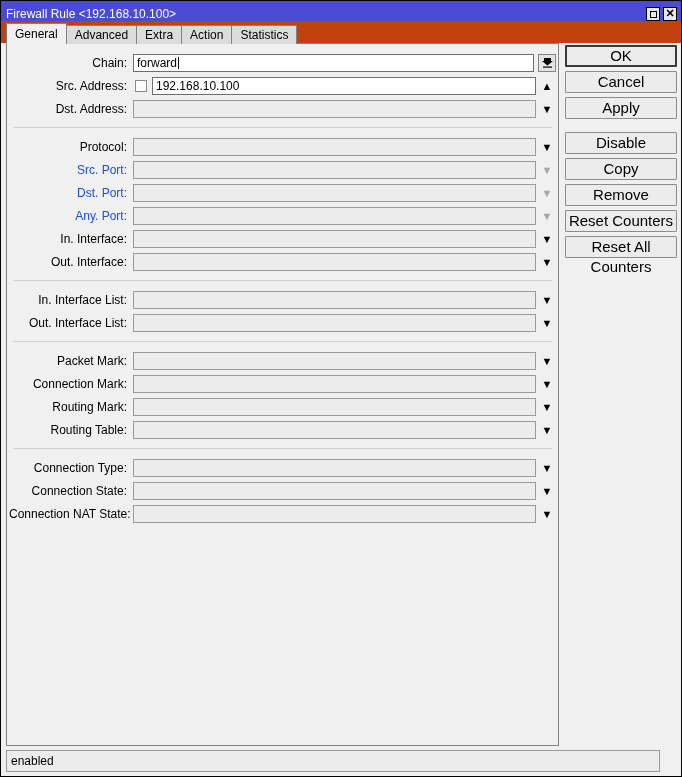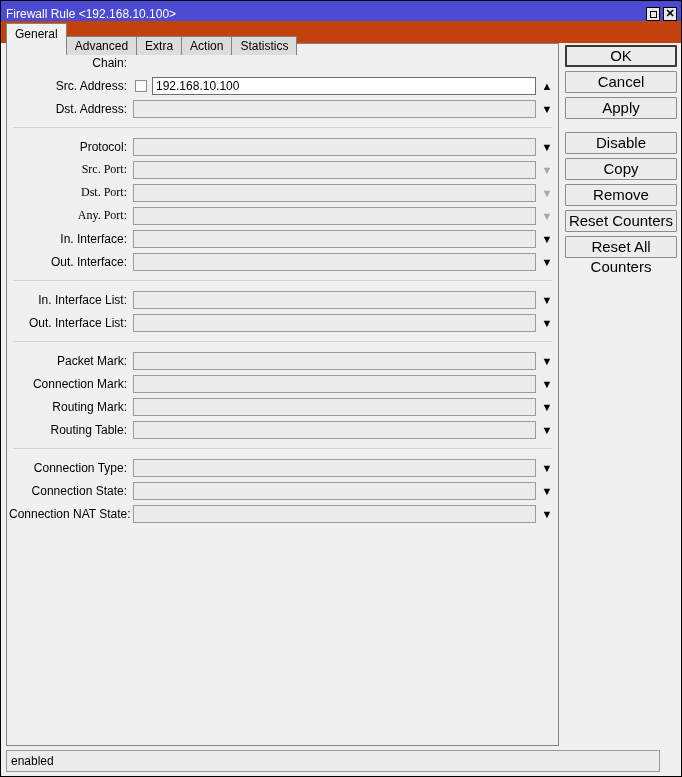--- a/index.html
+++ b/index.html
@@ -61,21 +61,21 @@
     height: 19px;
     line-height: 18px;
     padding: 0 8px;
     border: 1px solid #828282;
     border-bottom: none;
     background: #dcdcdc;
     font-size: 12px;
     margin-right: -1px;
     box-sizing: border-box;
     position: relative;
-    top: 12px;
+    top: 1px;
   }
   .tab.active {
     background: #f0f0f0;
     height: 21px;
     line-height: 20px;
     top: 1px;
     z-index: 3;
   }
 
   
@@ -126,21 +126,21 @@
   }
   .row .lbl {
     width: 118px;
     text-align: right;
     padding-right: 6px;
     font-size: 12px;
     white-space: nowrap;
     flex: none;
     color: #000;
   }
-  .row.disabled .lbl { color: #000000; font-family: Liberation Serif, serif; }
+  .row.disabled .lbl { color: #1d4ed8; }
 
   .fieldwrap {
     flex: 1 1 auto;
     display: flex;
     align-items: center;
     min-width: 0;
   }
 
   .inp {
     flex: 1 1 auto;
@@ -279,20 +279,29 @@
       <div class="tab"><span>Action</span></div>
       <div class="tab"><span>Statistics</span></div>
     </div>
 
   <div class="body">
     <div class="formpanel">
       <div class="tabcap"></div>
       <div id="formrows">
           <div class="row">
             <div class="lbl">Chain:</div>
+            <div class="fieldwrap">
+              <div class="inp active"><span>forward</span><span class="caret"></span></div>
+              <span class="ddbtn">
+                <svg width="11" height="11" viewBox="0 0 11 11">
+                  <polygon points="2,1 9,1 9,4 11,4 5.5,8.5 0,4 2,4" fill="#000"></polygon>
+                  <rect x="1" y="9.5" width="9" height="1.2" fill="#000"></rect>
+                </svg>
+              </span>
+            </div>
           </div>
           <div class="row">
             <div class="lbl">Src. Address:</div>
             <div class="fieldwrap">
               <span class="cbox"></span>
               <div class="inp active"><span>192.168.10.100</span></div>
               <span class="arrow">▲</span>
             </div>
           </div>
           <div class="row">

